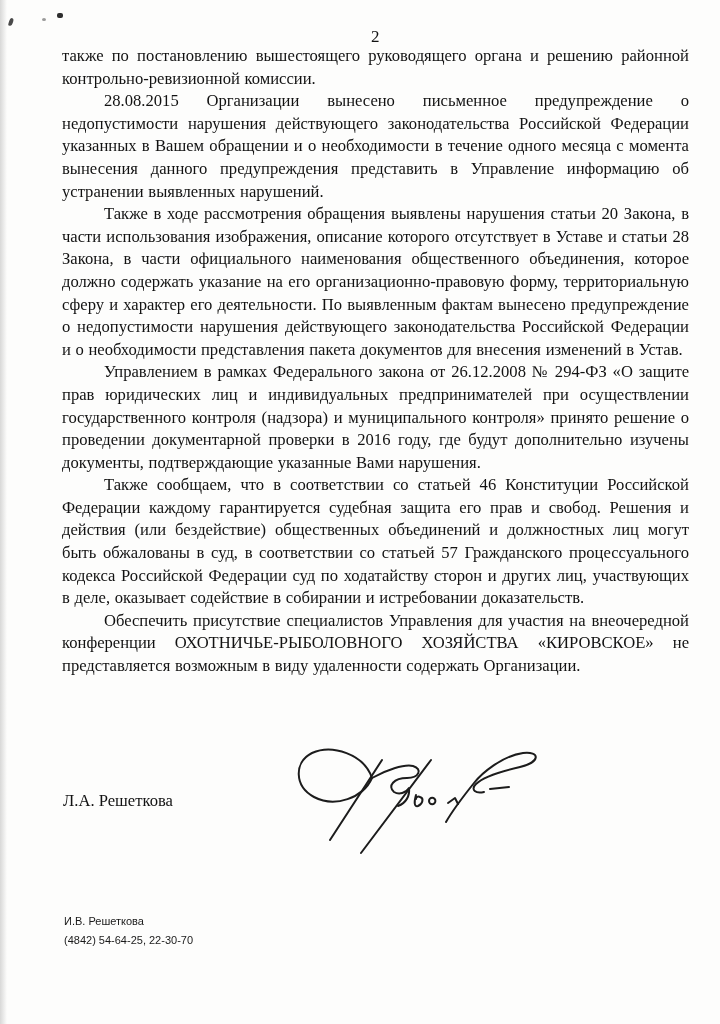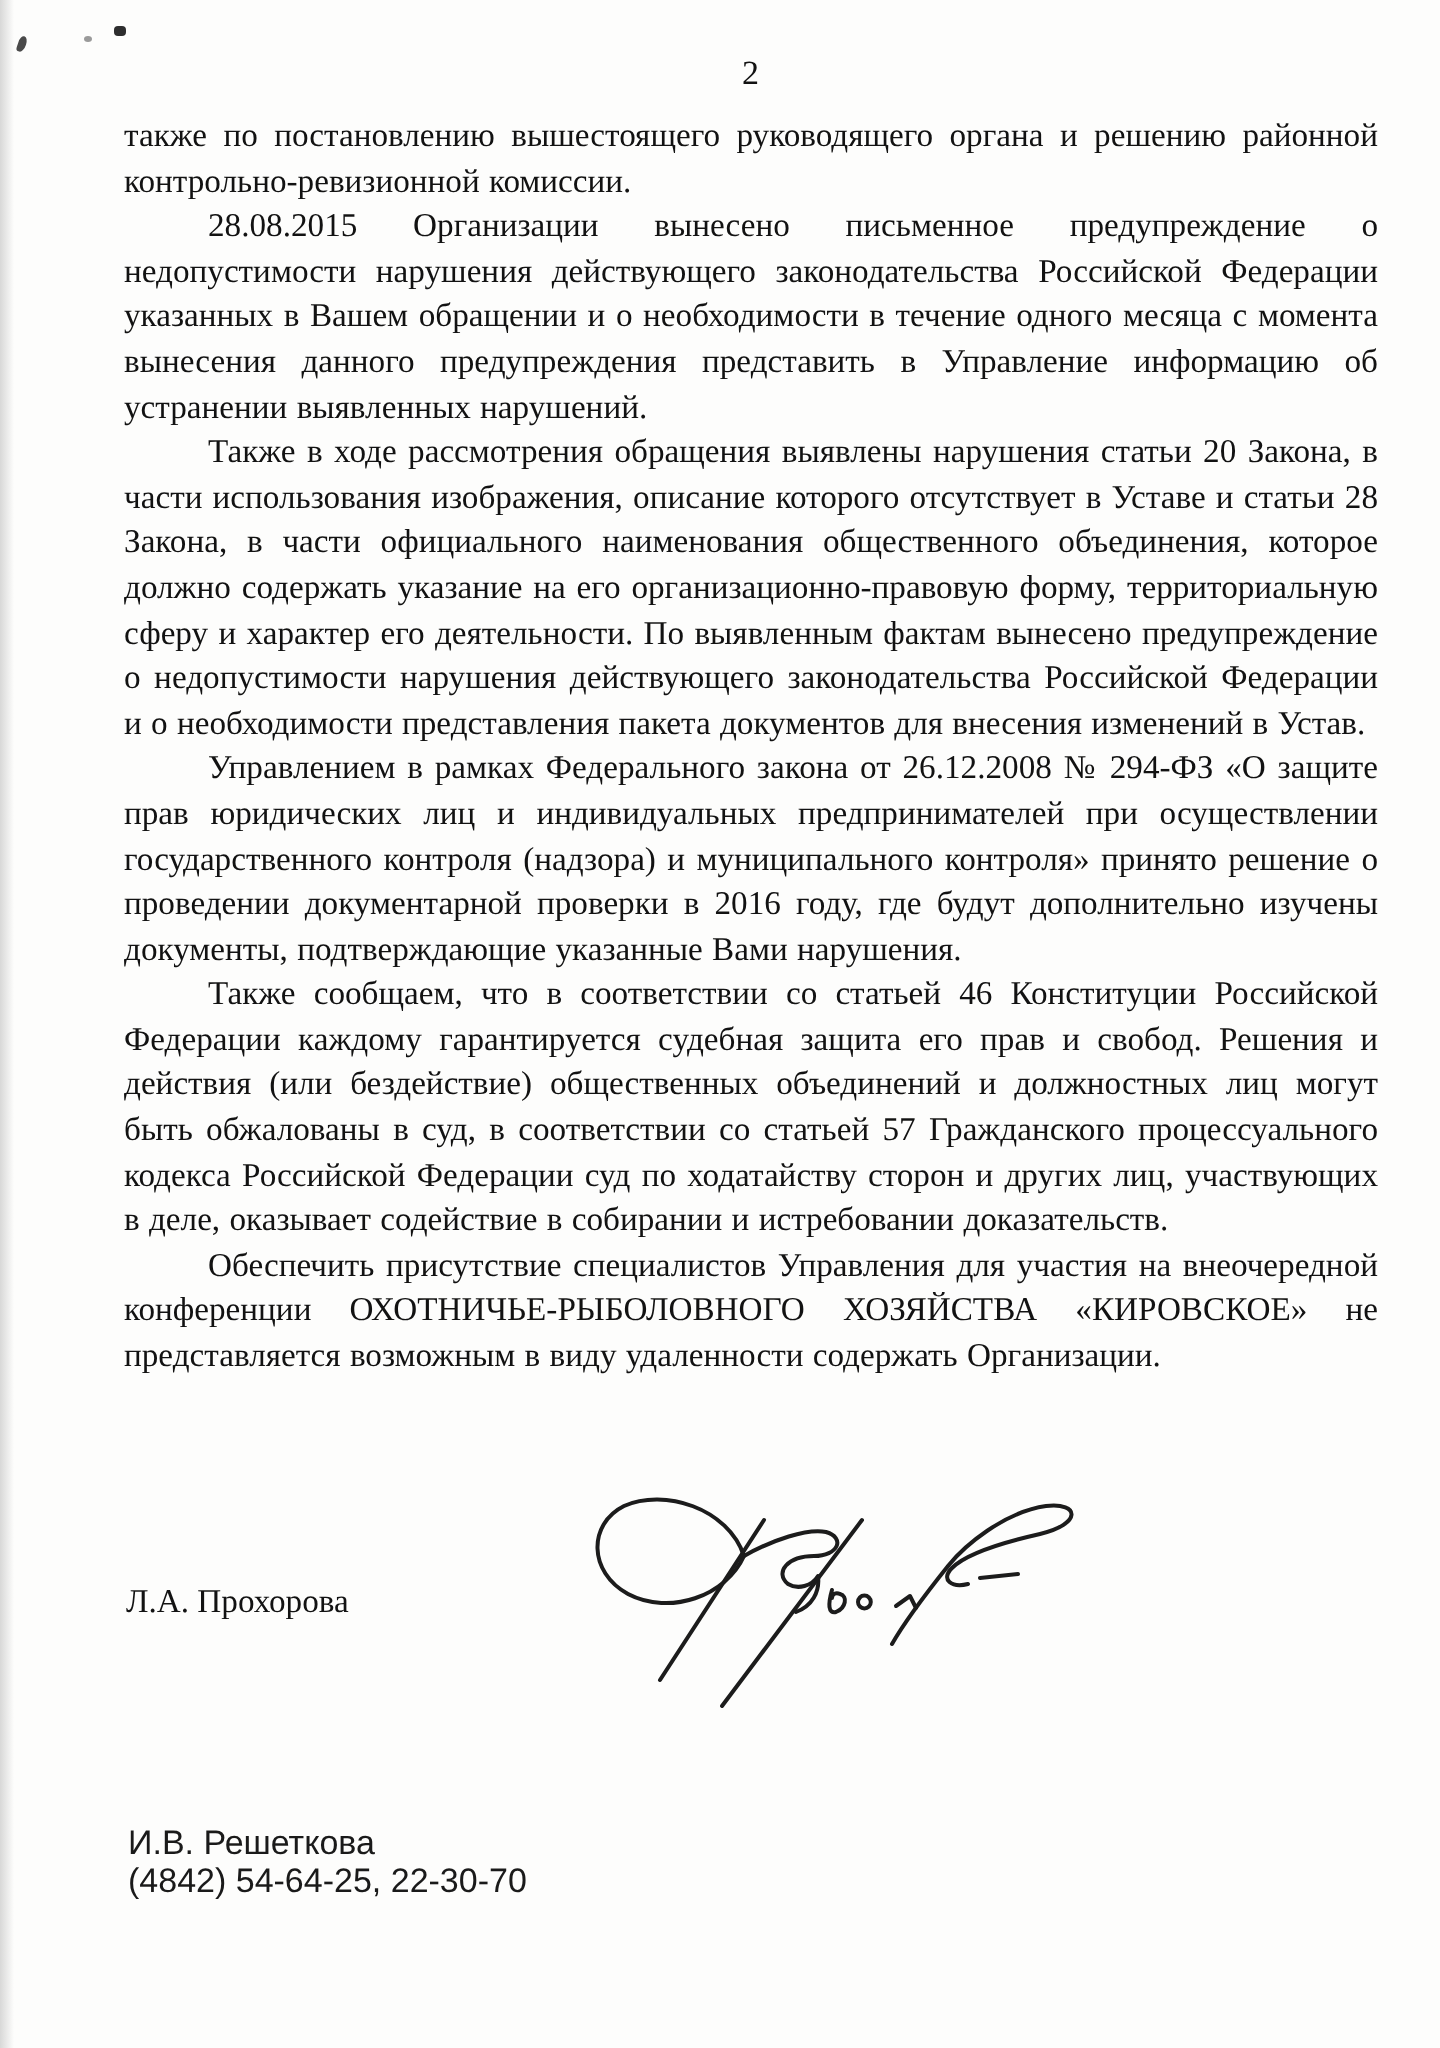--- a/index.html
+++ b/index.html
@@ -45,21 +45,21 @@
     position: absolute;
     top: 27px;
     left: 62px;
     width: 627px;
     text-align: center;
     font-size: 17px;
     letter-spacing: 0.5px;
   }
   .content {
     position: absolute;
-    top: 57px;
+    top: 45px;
     left: 62px;
     width: 627px;
     font-size: 16.6px;
     line-height: 22.6px;
     text-align: justify;
     text-justify: inter-word;
     word-spacing: 0.5px;
   }
   .content p {
     margin: 0;
@@ -89,21 +89,21 @@
     stroke: #1c1c1c;
     stroke-width: 2;
     stroke-linecap: round;
     stroke-linejoin: round;
   }
   .footer {
     position: absolute;
     left: 64px;
     top: 912px;
     font-family: "Liberation Sans", "DejaVu Sans", sans-serif;
-    font-size: 17px;
+    font-size: 11px;
     line-height: 19px;
     color: #1a1a1a;
   }
 </style>
 </head>
 <body>
 
 <div class="page">
 
   <div class="scan-edge"></div>
@@ -136,21 +136,21 @@
     <path d="M 141,61 a 3.2,3.2 0 1 0 6.4,0 a 3.2,3.2 0 1 0 -6.4,0"></path>
 
     <path d="M 160,63 l 7,-5 l 3,6"></path>
 
     <path d="M 158,82 C 166,68 178,53 186,43 C 194,33 214,16 235,13 C 252,11 253,22 232,27 C 210,32 194,38 188,44 C 182,50 188,54 196,52"></path>
 
     <path d="M 202,49 L 221,47"></path>
   </svg>
 
   <div class="signature-row">
-    <span>Л.А. Прохорова</span>
+    <span>Л.А. Решеткова</span>
   </div>
 
   <div class="footer">
     <div>И.В. Решеткова</div>
     <div>(4842) 54-64-25, 22-30-70</div>
   </div>
 
 </div>
 
 </body></html>

